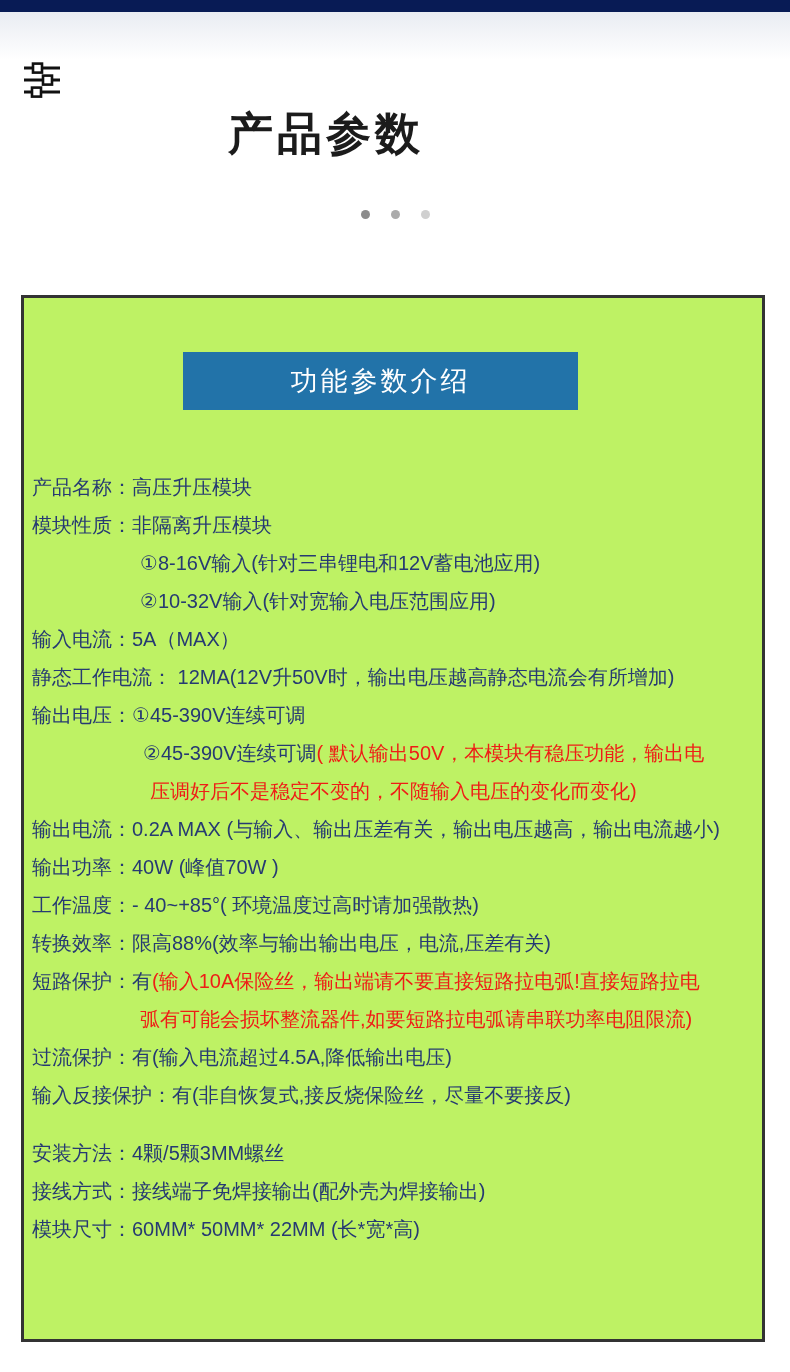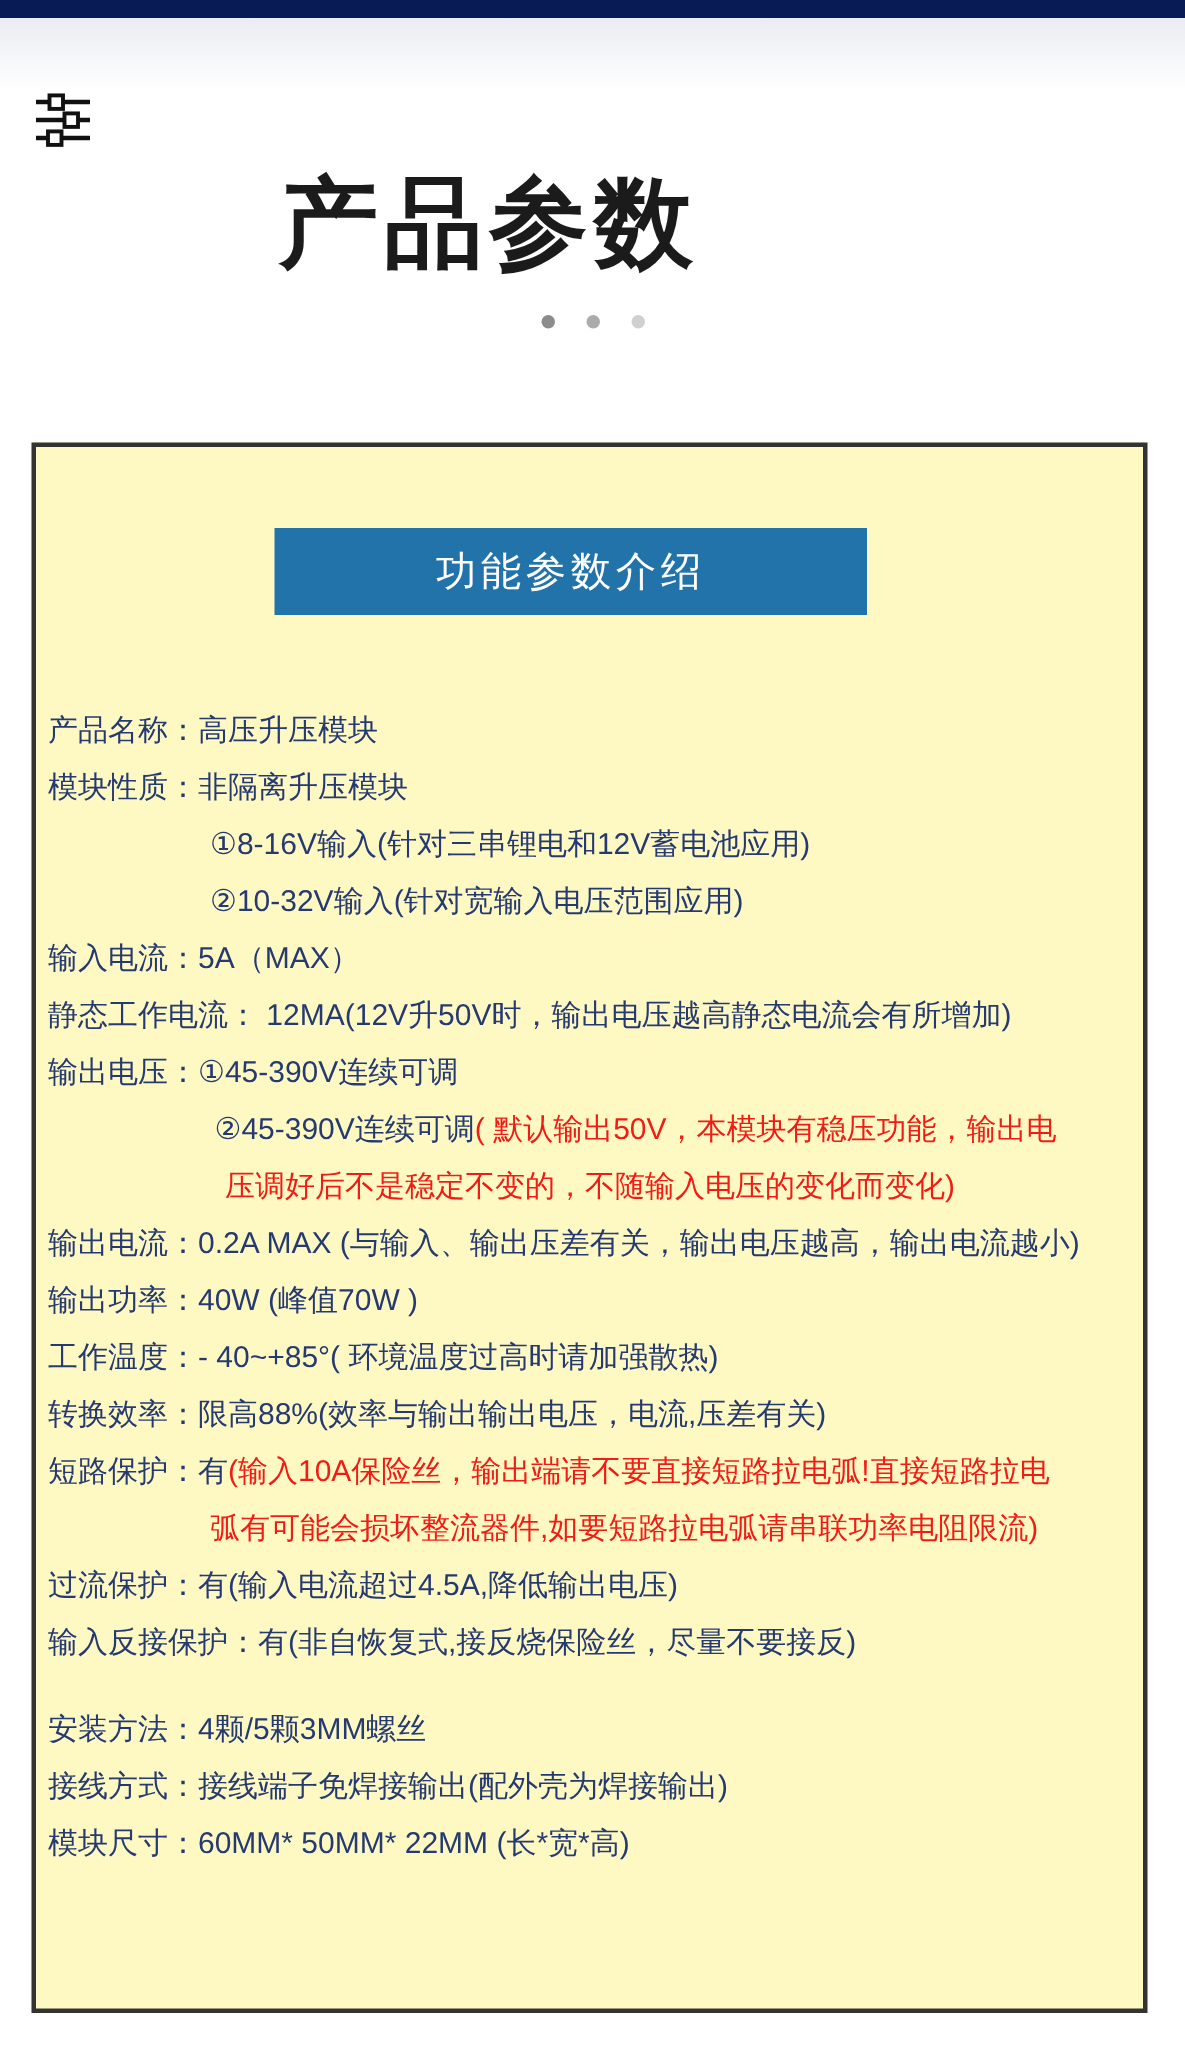--- a/index.html
+++ b/index.html
@@ -11,29 +11,29 @@
   body{
     width:790px;height:1372px;position:relative;background:#ffffff;
     font-family:"Liberation Sans","DejaVu Sans",sans-serif;overflow:hidden;
   }
   .topbar{position:absolute;left:0;top:0;width:790px;height:12px;background:var(--topbar);}
   .top-gradient{position:absolute;left:0;top:12px;width:790px;height:48px;
     background:linear-gradient(#e9ecf2,#ffffff);}
   .sliders-icon{position:absolute;left:24px;top:60px;width:36px;height:40px;}
   .page-title{
     position:absolute;left:0;top:104px;width:652px;text-align:center;
-    font-size:66px;font-weight:900;color:var(--title-black);letter-spacing:4px;
+    font-size:45px;font-weight:900;color:var(--title-black);letter-spacing:4px;
     font-family:"Liberation Sans","DejaVu Sans",sans-serif;
   }
   .dots{position:absolute;left:0;top:210px;width:790px;display:flex;
     justify-content:center;align-items:center;gap:21px;}
   .dot{width:9px;height:9px;border-radius:50%;cursor:pointer;}
   .panel{
     position:absolute;left:21px;top:295px;width:744px;height:1047px;
-    border:3px solid var(--border);background:#fef9c3;
+    border:3px solid var(--border);background:#bef264;
   }
   .panel-header{
     margin:54px 0 0 159px;width:395px;height:58px;background:var(--header-bg);
     color:#ffffff;text-align:center;line-height:58px;font-size:27px;
     letter-spacing:3px;font-family:"Liberation Serif","DejaVu Serif",serif;
   }
   .spec-list{margin-top:58px;padding-left:8px;}
   .spec-line{height:38px;line-height:38px;font-size:20px;white-space:nowrap;}
   .seg-navy{color:var(--text-navy);}
   .seg-red{color:var(--text-red);}

